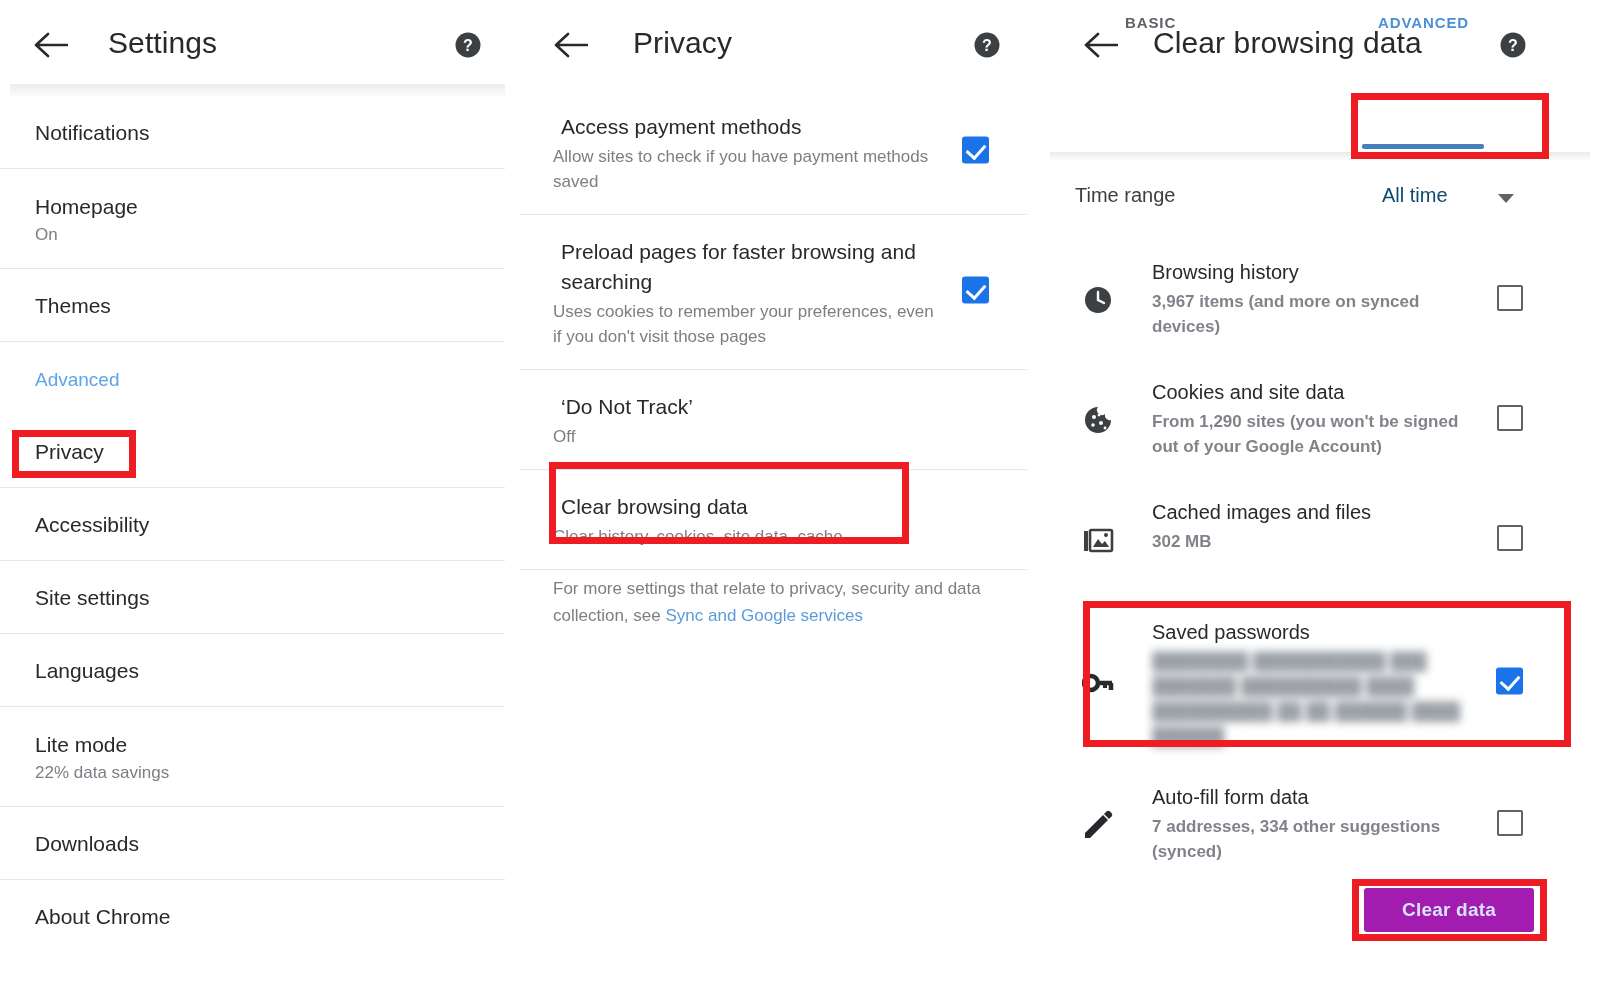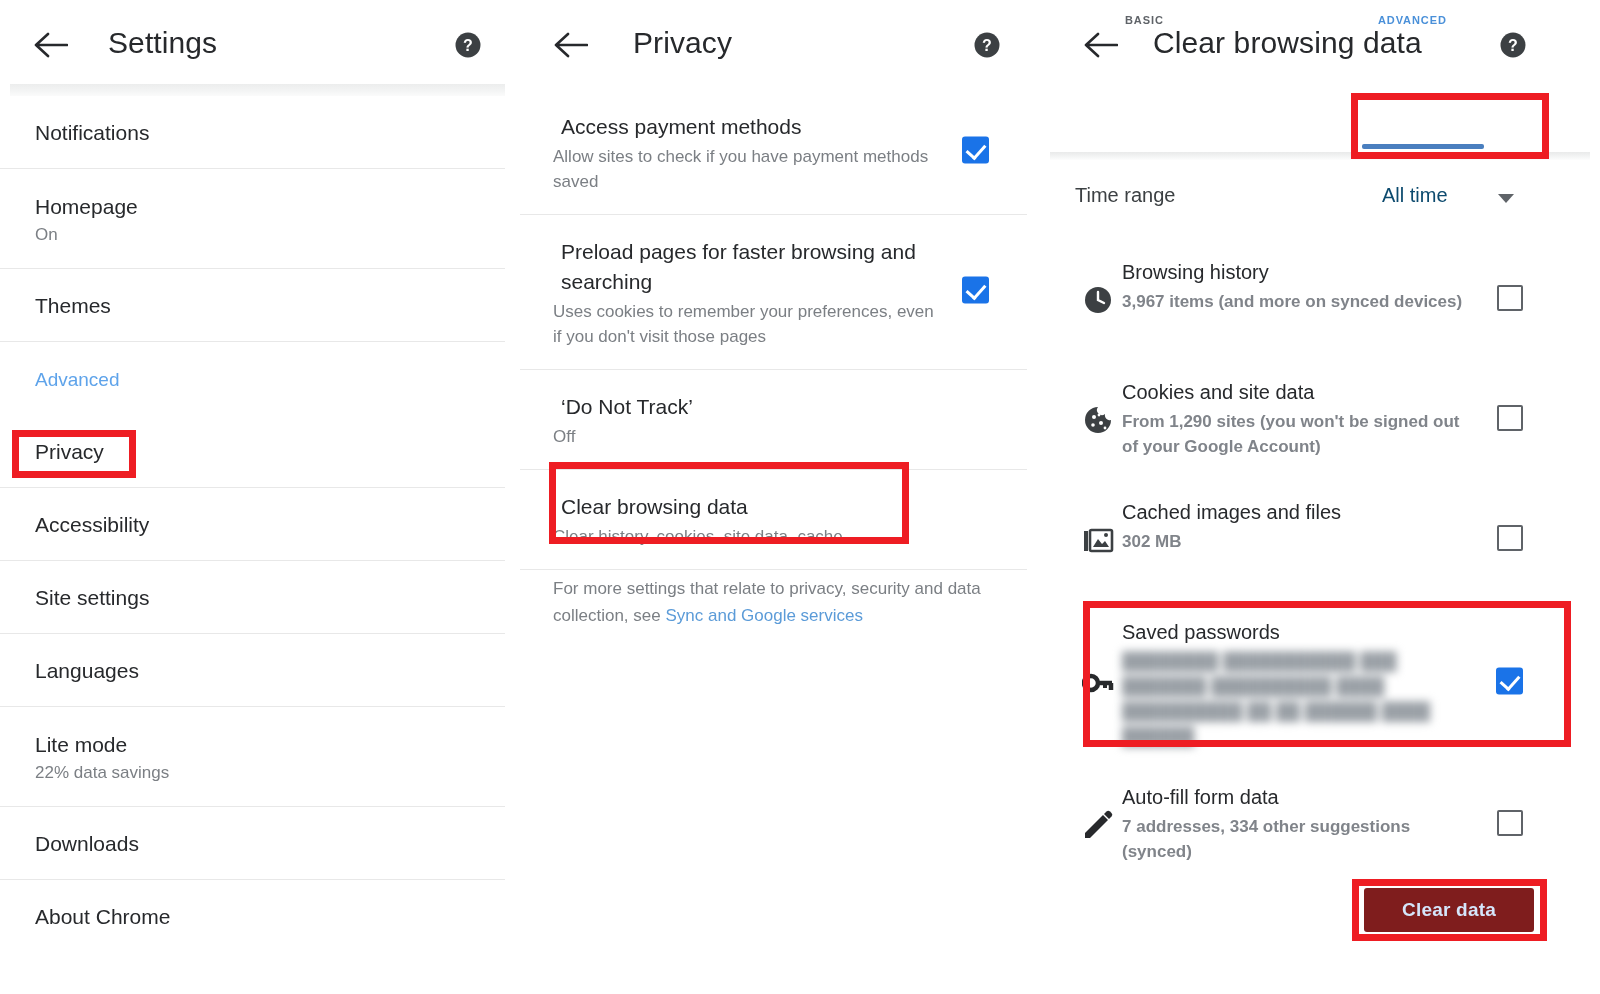--- a/index.html
+++ b/index.html
@@ -95,21 +95,21 @@
     border-width: 0 3px 3px 0; transform: rotate(42deg);
   }
   .cb-off {
     width: 26px; height: 26px; border: 2px solid #5f6368; border-radius: 2px;
     background: #fff;
   }
 
   
   .tabbar { position: absolute; left: 1050px; top: 92px; width: 550px; height: 62px; }
   .tab {
-    position: absolute; top: 14px; font-size: 11px; font-weight: 600;
+    position: absolute; top: 14px; font-size: 15px; font-weight: 600;
     letter-spacing: 0.9px; cursor: pointer;
   }
   #tab-basic    { left: 1125px; color: #5f6368; }
   #tab-advanced { left: 1378px; color: #4a90d9; }
   .tab-underline {
     position: absolute; left: 1362px; top: 144px;
     width: 122px; height: 5px; background: #4a7fbf; border-radius: 2px;
   }
   .tab-divider {
     position: absolute; left: 1050px; top: 152px; width: 540px; height: 8px;
@@ -132,32 +132,32 @@
   .clist { position: absolute; left: 1050px; top: 240px; width: 550px; }
   .crow {
     position: relative; min-height: 120px;
     padding: 18px 0 16px 0; cursor: pointer;
   }
   .crow-icon {
     position: absolute; left: 32px; top: 50%; transform: translateY(-50%);
     width: 32px; height: 32px; color: #3c4043;
   }
   .crow-icon svg { display: block; }
-  .crow-body { margin-left: 72px; margin-right: 120px; }
+  .crow-body { margin-left: 102px; margin-right: 120px; }
   .crow-title { font-size: 20px; color: #27292c; line-height: 29px; }
   .crow-sub   { font-size: 17px; color: #80848a; line-height: 25px; margin-top: 2px; font-weight: bold; }
   .crow .cb {
     position: absolute; right: 77px; top: 50%; transform: translateY(-50%);
   }
   .redacted { filter: blur(4px); color: #9aa0a6; user-select: none; }
 
   .clear-btn {
     position: absolute; left: 1364px; top: 888px;
     width: 170px; height: 44px;
-    background: #7f1d1d; color: #d5e6fb;
+    background: #a21caf; color: #d5e6fb;
     border: none; border-radius: 3px;
     font-family: "Liberation Sans", sans-serif;
     font-size: 19px; font-weight: 600; letter-spacing: 0.2px;
     cursor: pointer;
   }
 
   
   .redbox {
     position: absolute; border: 7px solid #ee1d23;
     pointer-events: none; background: transparent;

